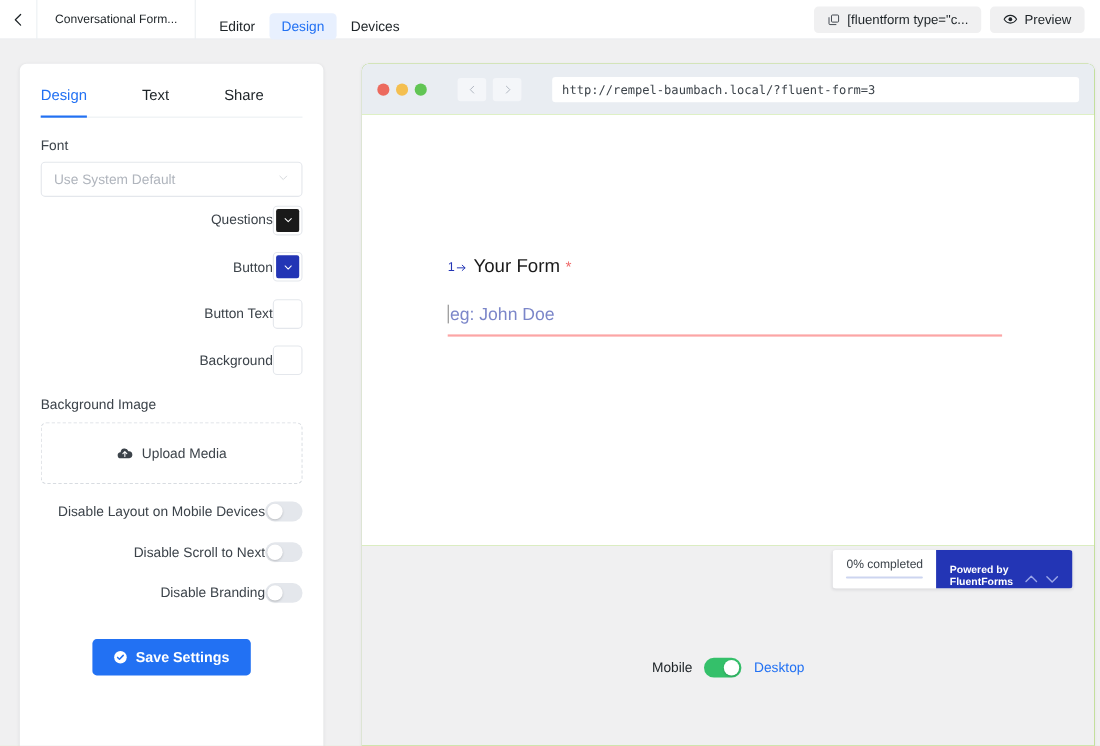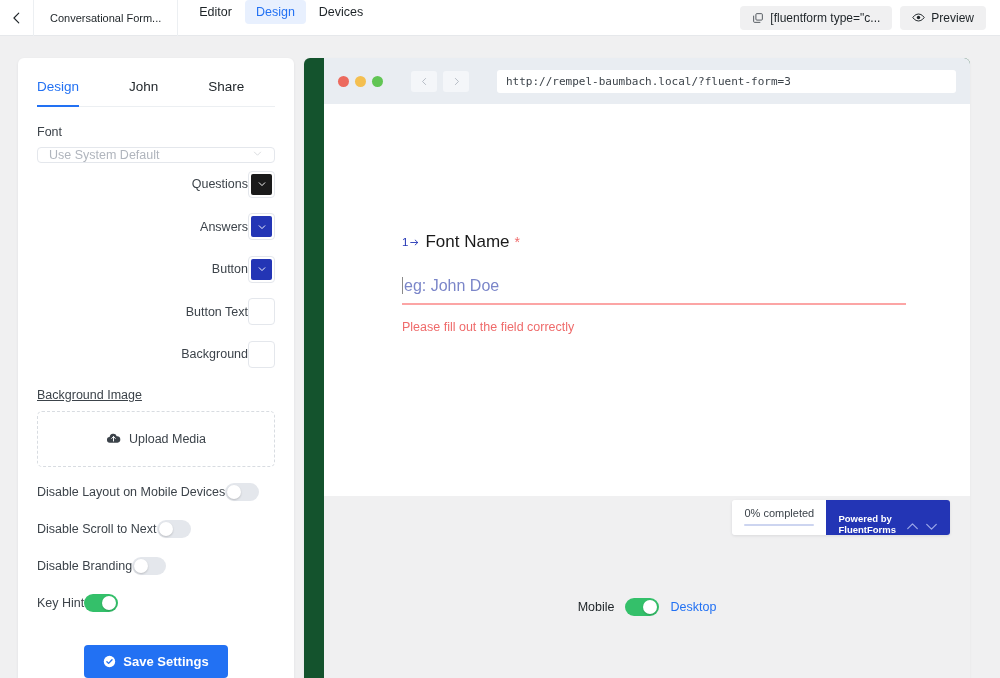--- a/index.html
+++ b/index.html
@@ -29,21 +29,21 @@
   .back-btn svg { display: block; }
   .form-title {
     font-size: 11px; color: #1d2327;
     padding: 0 16px;
     height: 36px; display: flex; align-items: center;
     border-right: 1px solid #eceff2;
     white-space: nowrap;
     cursor: pointer;
   }
   .nav-tabs {
-    display: flex; align-items: flex-start;
+    display: flex; align-items: flex-end;
     height: 36px; margin-left: 10px;
     gap: 2px;
   }
   .nav-tab {
     font-size: 12.5px; color: #1d2327;
     padding: 5px 11px;
     border-radius: 4px;
     cursor: pointer;
     white-space: nowrap;
   }
@@ -88,21 +88,21 @@
     border-bottom: 2px solid transparent;
     position: relative; top: 1px;
   }
   .side-tab.active { color: #2271f3; border-bottom-color: #2271f3; }
 
   .field-label {
     font-size: 12.5px; color: #3c434a;
     margin-top: 18px; margin-bottom: 8px;
   }
   .select-box {
-    height: 16px;
+    height: 32px;
     border: 1px solid #e4e7ec;
     border-radius: 4px;
     display: flex; align-items: center;
     padding: 0 11px;
     font-size: 12.5px; color: #b0b5bd;
     cursor: pointer;
     justify-content: space-between;
   }
   .select-box .chev { opacity: .45; }
 
@@ -119,34 +119,34 @@
     cursor: pointer;
     background: #fff;
     padding: 2px;
   }
   .swatch-inner {
     width: 100%; height: 100%;
     border-radius: 2px;
     display: flex; align-items: center; justify-content: center;
   }
 
-  .upload-label { font-size: 12.5px; color: #3c434a; margin-top: 12px; text-decoration: underline; }
+  .upload-label { font-size: 12.5px; color: #3c434a; margin-top: 12px; }
   .upload-box {
     margin-top: 9px;
     height: 56px;
     border: 1px dashed #d8dce1;
     border-radius: 5px;
     display: flex; align-items: center; justify-content: center;
     gap: 8px;
     font-size: 12.5px; color: #3c434a;
     cursor: pointer;
   }
 
   .toggle-row {
-    display: flex; align-items: center; justify-content: flex-start;
+    display: flex; align-items: center; justify-content: flex-end;
     height: 24px; margin-top: 13px;
   }
   .toggle-row .lbl { font-size: 12.5px; color: #3c434a; }
   .toggle {
     width: 34px; height: 18px;
     border-radius: 9px;
     background: #e4e7ec;
     position: relative;
     cursor: pointer;
     flex: 0 0 auto;
@@ -172,27 +172,26 @@
     font-family: inherit;
     font-weight: bold;
     padding: 9px 19px;
     display: flex; align-items: center; gap: 7px;
     cursor: pointer;
   }
 
   
   .preview {
     position: absolute;
-    left: 304px; top: 58px;
+    left: 329px; top: 58px;
     width: 666px; height: 620px;
-    background: #14532d;
+    background: #84cc16;
     border-radius: 6px 6px 0 0;
     box-shadow: 0 1px 3px rgba(16,24,40,.05);
     overflow: hidden;
-    padding-left: 20px;
   }
   .browser-bar {
     height: 46px;
     background: #e9edf2;
     display: flex; align-items: center;
     padding: 0 14px;
     gap: 10px;
   }
   .dots { display: flex; gap: 6px; }
   .dot { width: 11px; height: 11px; border-radius: 50%; }
@@ -341,21 +340,21 @@
       </svg>
       <span>Preview</span>
     </div>
   </div>
 </div>
 
 <div class="sidebar">
 
   <div class="side-tabs">
     <div class="side-tab active">Design</div>
-    <div class="side-tab">John</div>
+    <div class="side-tab">Text</div>
     <div class="side-tab">Share</div>
   </div>
 
   <div class="field-label">Font</div>
   <div class="select-box">
     <span>Use System Default</span>
     <span class="chev">
       <svg width="11" height="11" viewBox="0 0 16 16">
           <path d="M3.5 6L8 10.5L12.5 6" fill="none" stroke="#9ba1a9" stroke-width="1.2" stroke-linecap="round" stroke-linejoin="round"></path>
         </svg>
@@ -366,30 +365,20 @@
     <span class="lbl">Questions</span>
     <span class="swatch">
       <span class="swatch-inner" style="background:#1a1a1a">
         <svg width="10" height="10" viewBox="0 0 16 16">
             <path d="M3.5 6L8 10.5L12.5 6" fill="none" stroke="#ffffff" stroke-width="1.5" stroke-linecap="round" stroke-linejoin="round"></path>
           </svg>
       </span>
     </span>
   </div>
 
-  <div class="color-row">
-    <span class="lbl">Answers</span>
-    <span class="swatch">
-      <span class="swatch-inner" style="background:#2335b5">
-        <svg width="10" height="10" viewBox="0 0 16 16">
-            <path d="M3.5 6L8 10.5L12.5 6" fill="none" stroke="#ffffff" stroke-width="1.5" stroke-linecap="round" stroke-linejoin="round"></path>
-          </svg>
-      </span>
-    </span>
-  </div>
 
   <div class="color-row">
     <span class="lbl">Button</span>
     <span class="swatch">
       <span class="swatch-inner" style="background:#2335b5">
         <svg width="10" height="10" viewBox="0 0 16 16">
             <path d="M3.5 6L8 10.5L12.5 6" fill="none" stroke="#ffffff" stroke-width="1.5" stroke-linecap="round" stroke-linejoin="round"></path>
           </svg>
       </span>
     </span>
@@ -426,26 +415,20 @@
   </div>
   <div class="toggle-row">
     <span class="lbl">Disable Scroll to Next</span>
     <span class="toggle">
         <span class="knob"></span>
       </span>
   </div>
   <div class="toggle-row">
     <span class="lbl">Disable Branding</span>
     <span class="toggle">
-        <span class="knob"></span>
-      </span>
-  </div>
-  <div class="toggle-row">
-    <span class="lbl">Key Hint</span>
-    <span class="toggle on">
         <span class="knob"></span>
       </span>
   </div>
 
   <div class="save-wrap">
     <button class="save-btn">
       <svg width="13" height="13" viewBox="0 0 16 16">
         <circle cx="8" cy="8" r="7" fill="#ffffff"></circle>
         <path d="M4.8 8.2l2.1 2.1 4.2-4.4" fill="none" stroke="#2271f3" stroke-width="1.7" stroke-linecap="round" stroke-linejoin="round"></path>
       </svg>
@@ -478,29 +461,28 @@
   </div>
 
   <div class="form-canvas">
     <div class="q-line">
       <span class="q-num">
         <span>1</span>
         <svg width="11" height="11" viewBox="0 0 16 16">
           <path d="M2.5 8h10M9 4.5L12.8 8 9 11.5" fill="none" stroke="#2335b5" stroke-width="1.3" stroke-linecap="round" stroke-linejoin="round"></path>
         </svg>
       </span>
-      <span>Font Name</span>
+      <span>Your Form</span>
       <span class="q-req">*</span>
     </div>
 
     <div class="answer-wrap">
       <div class="answer-input">
         <span class="caret"></span><span>eg: John Doe</span>
       </div>
-      <div class="err-msg">Please fill out the field correctly</div>
     </div>
   </div>
 
   <div class="preview-footer">
     <div class="branding">
       <div class="progress-box">
         <span class="pct">0% completed</span>
         <span class="progress-track">
           <span class="progress-fill" id="progress-fill" style="width: 0%;"></span>
         </span>

